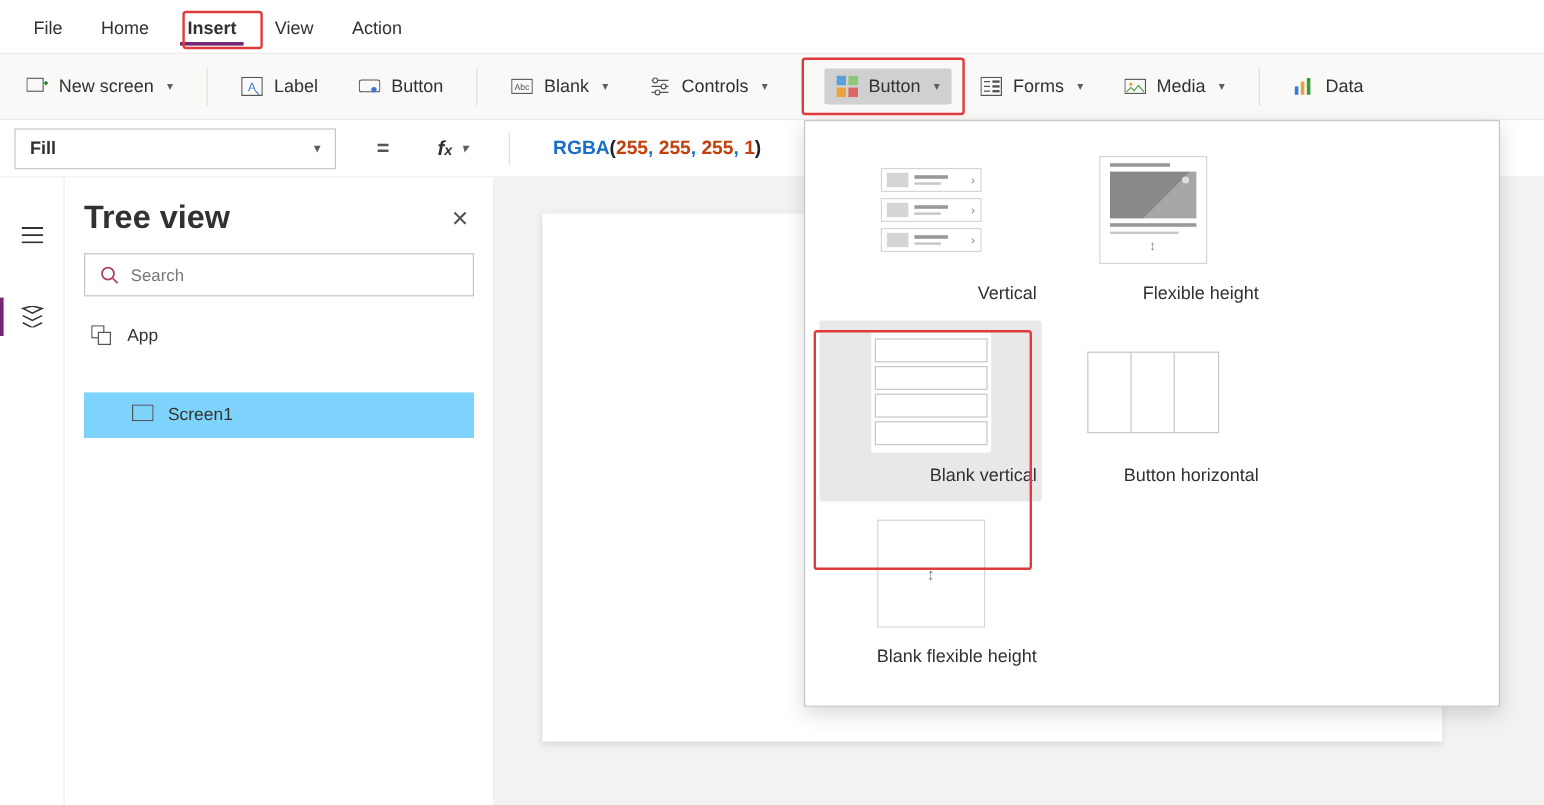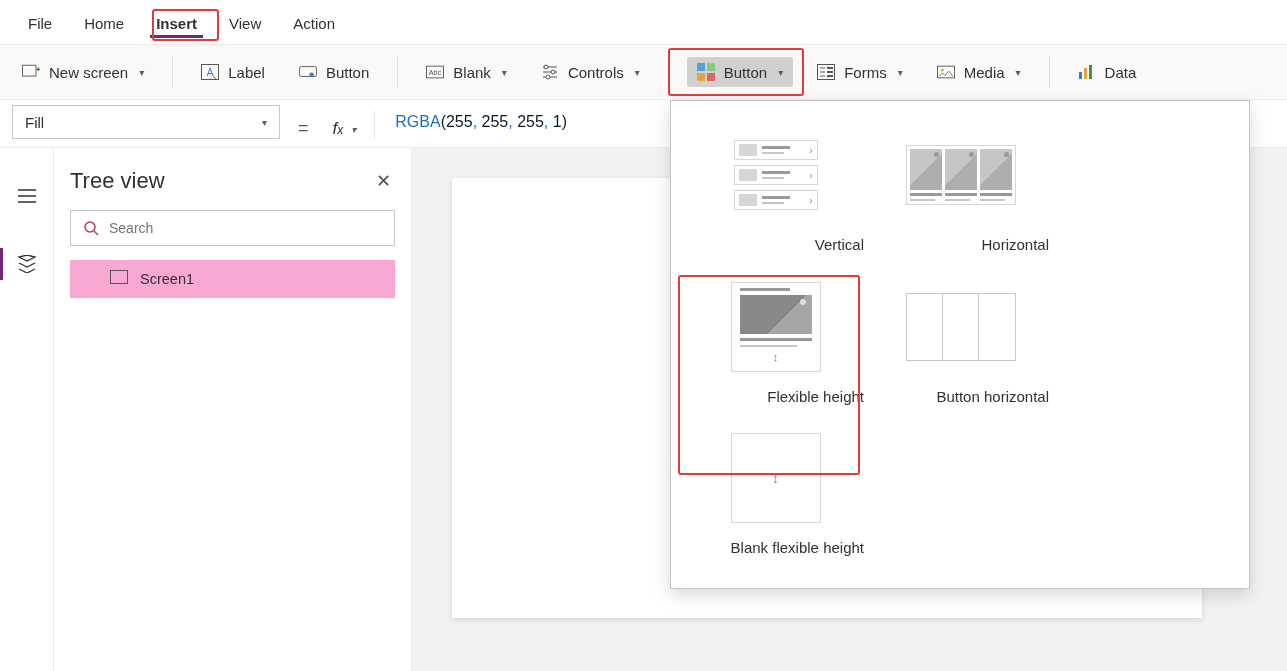--- a/index.html
+++ b/index.html
@@ -13,45 +13,45 @@
 
 
 .ribbon { height: 56px; background: #faf9f8; border-top: 1px solid #edebe9; border-bottom: 1px solid #edebe9; display: flex; align-items: center; padding: 0 12px; gap: 14px; }
 .ribbon-divider { width: 1px; height: 32px; background: #e1dfdd; margin: 0 4px; }
 .ribbon-btn { display: flex; align-items: center; gap: 9px; padding: 6px 10px; cursor: pointer; font-size: 15px; color: #323130; border-radius: 2px; white-space: nowrap; }
 .ribbon-btn.pressed { background: #d0d0d0; }
 .ribbon-icon { width: 18px; height: 18px; display: inline-flex; align-items: center; justify-content: center; }
 .chev { font-size: 10px; color: #605e5c; margin-left: 2px; }
 
 
-.formula-row { height: 48px; display: flex; align-items: flex-end; padding: 8px 12px; gap: 12px; background: #fff; border-bottom: 1px solid #edebe9; }
+.formula-row { height: 48px; display: flex; align-items: center; padding: 8px 12px; gap: 28px; background: #fff; border-bottom: 1px solid #edebe9; font-weight: bold; }
 .prop-select { width: 268px; height: 34px; border: 1px solid #c8c6c4; background: #fff; display: flex; align-items: center; padding: 0 12px; justify-content: space-between; cursor: pointer; font-size: 15px; }
 .eq { font-size: 18px; color: #555; padding: 0 6px; }
 .fx-box { display: flex; align-items: center; gap: 6px; padding: 0 6px; cursor: pointer; font-size: 17px; font-style: italic; font-family: "Times New Roman", serif; }
 .formula-input { flex: 1; height: 34px; display: flex; align-items: center; font-family: Consolas, monospace; font-size: 16px; padding: 0 8px; }
 .fn { color: #1a6fc4; }
 .paren { color: #222; }
-.num { color: #0f172a; }
+.num { color: #c2410c; }
 .comma { color: #1a6fc4; }
 
 
 .workspace { display: flex; height: calc(671px - 44px - 56px - 48px); background: #faf9f8; position: relative; }
 .left-rail { width: 54px; background: #fff; border-right: 1px solid #edebe9; display: flex; flex-direction: column; align-items: center; padding-top: 28px; gap: 28px; }
 .rail-btn { width: 40px; height: 40px; display: flex; align-items: center; justify-content: center; cursor: pointer; position: relative; }
 .rail-btn.active::before { content: ""; position: absolute; left: -7px; top: 4px; bottom: 4px; width: 3px; background: #742774; }
 
 
 .tree-panel { width: 358px; background: #fff; border-right: 1px solid #edebe9; padding: 18px 16px 0 16px; }
 .tree-header { display: flex; justify-content: space-between; align-items: center; margin-bottom: 14px; }
-.tree-title { font-size: 22px; font-weight: 400; color: #323130; }
+.tree-title { font-size: 27px; font-weight: 700; color: #323130; }
 .close-x { font-size: 18px; color: #555; cursor: pointer; padding: 4px; }
 .search-box { height: 36px; border: 1px solid #c8c6c4; display: flex; align-items: center; padding: 0 12px; gap: 10px; margin-bottom: 14px; margin-top: 10px; }
 .search-box input { border: none; outline: none; flex: 1; font-size: 14px; color: #333; background: transparent; }
 .tree-item { display: flex; align-items: center; gap: 12px; height: 38px; padding: 0 6px; cursor: pointer; font-size: 14.5px; }
-.tree-item.sel { background: #f9a8d4; }
+.tree-item.sel { background: #7dd3fc; margin-top: 28px; }
 .tree-item .indent { width: 22px; }
 .tree-icon { width: 18px; height: 18px; display: inline-flex; }
 
 
 .canvas-area { flex: 1; position: relative; background: #f3f2f1; padding: 30px 40px; }
 .canvas { width: 750px; height: 440px; background: #fff; box-shadow: 0 2px 6px rgba(0,0,0,0.12); }
 
 
 .gallery-panel { position: absolute; left: 670px; top: 100px; width: 580px; background: #fff; border: 1px solid #c8c6c4; box-shadow: 0 6px 16px rgba(0,0,0,0.15); padding: 14px 12px 18px 12px; display: flex; flex-wrap: wrap; z-index: 50; }
 .gallery-opt { width: 185px; text-align: center; padding: 10px 4px 12px 4px; cursor: pointer; border-radius: 2px; }
@@ -256,20 +256,29 @@
       <div class="tree-title">Tree view</div>
       <div class="close-x">✕</div>
     </div>
     <div class="search-box">
       <svg width="16" height="16" viewBox="0 0 16 16">
           <circle cx="7" cy="7" r="5" fill="none" stroke="#b33b6b" stroke-width="1.5"></circle>
           <path d="M11 11 l4 4" stroke="#b33b6b" stroke-width="1.5"></path>
         </svg>
       <input placeholder="Search" style="">
     </div>
+    <div class="tree-item">
+      <span class="tree-icon">
+        <svg width="18" height="18" viewBox="0 0 18 18">
+            <rect x="0.5" y="0.5" width="10" height="10" fill="none" stroke="#555"></rect>
+            <rect x="6" y="6" width="10" height="10" fill="#fff" stroke="#555"></rect>
+          </svg>
+      </span>
+      <span>App</span>
+    </div>
     <div class="tree-item sel">
       <span class="indent"></span>
       <span class="tree-icon">
         <svg width="18" height="14" viewBox="0 0 18 14">
             <rect x="0.5" y="0.5" width="17" height="13" fill="none" stroke="#555"></rect>
           </svg>
       </span>
       <span>Screen1</span>
     </div>
   </div>
@@ -303,56 +312,45 @@
           <div class="lines">
             <div class="line1"></div>
             <div class="line2"></div>
           </div>
           <span class="chev-r">›</span>
         </div>
     </div>
     <div class="gallery-label">Vertical</div>
   </div>
 
-  <div class="gallery-opt">
-    <div class="gallery-preview noborder" style="width:120px">
-      <div class="gp-hrow">
-        <div class="gp-hcard">
-            <div class="img"></div>
-            <div class="l1"></div>
-            <div class="l2"></div>
-          </div>
-        <div class="gp-hcard">
-            <div class="img"></div>
-            <div class="l1"></div>
-            <div class="l2"></div>
-          </div>
-        <div class="gp-hcard">
-            <div class="img"></div>
-            <div class="l1"></div>
-            <div class="l2"></div>
-          </div>
-      </div>
-    </div>
-    <div class="gallery-label">Horizontal</div>
-  </div>
 
   <div class="gallery-opt">
     <div class="gallery-preview noborder">
       <div class="gp-flex">
         <div class="top"></div>
         <div class="mainimg"></div>
         <div class="l1"></div>
         <div class="l2"></div>
         <div class="arrow">↕</div>
       </div>
     </div>
     <div class="gallery-label">Flexible height</div>
   </div>
 
+  <div class="gallery-opt sel">
+    <div class="gallery-preview noborder">
+      <div class="gp-blank-rows">
+          <div></div>
+          <div></div>
+          <div></div>
+          <div></div>
+        </div>
+    </div>
+    <div class="gallery-label">Blank vertical</div>
+  </div>
 
   <div class="gallery-opt">
     <div class="gallery-preview noborder" style="width:120px">
       <div class="gp-blank-cols">
           <div></div>
           <div></div>
           <div></div>
         </div>
     </div>
     <div class="gallery-label">Button horizontal</div>

